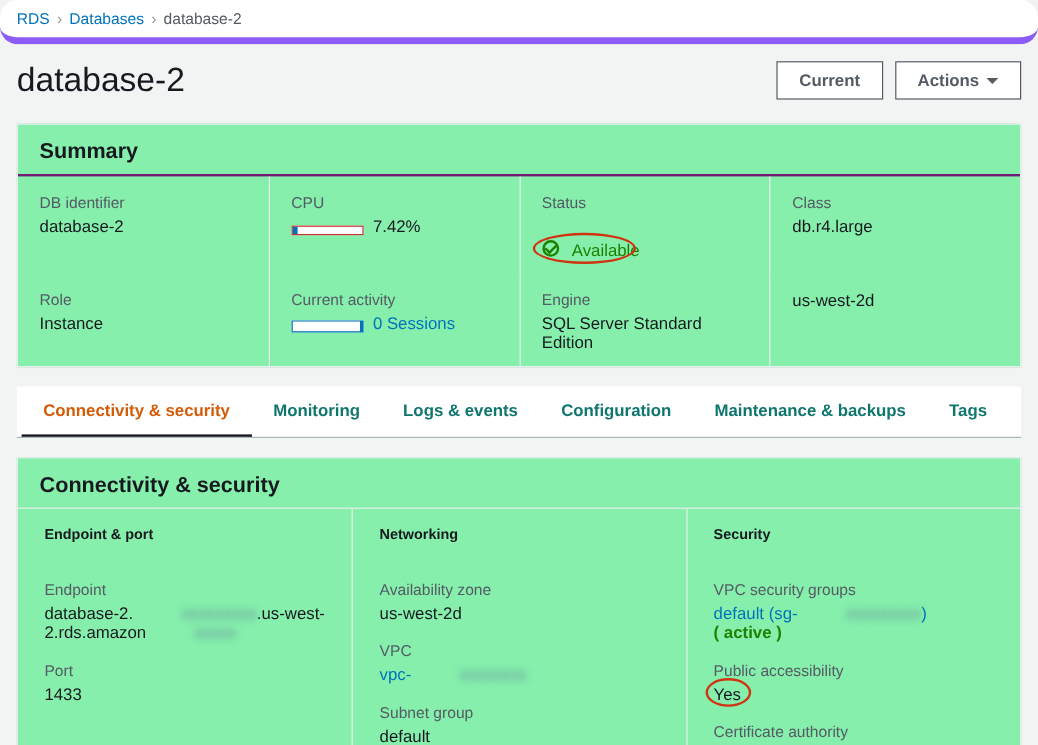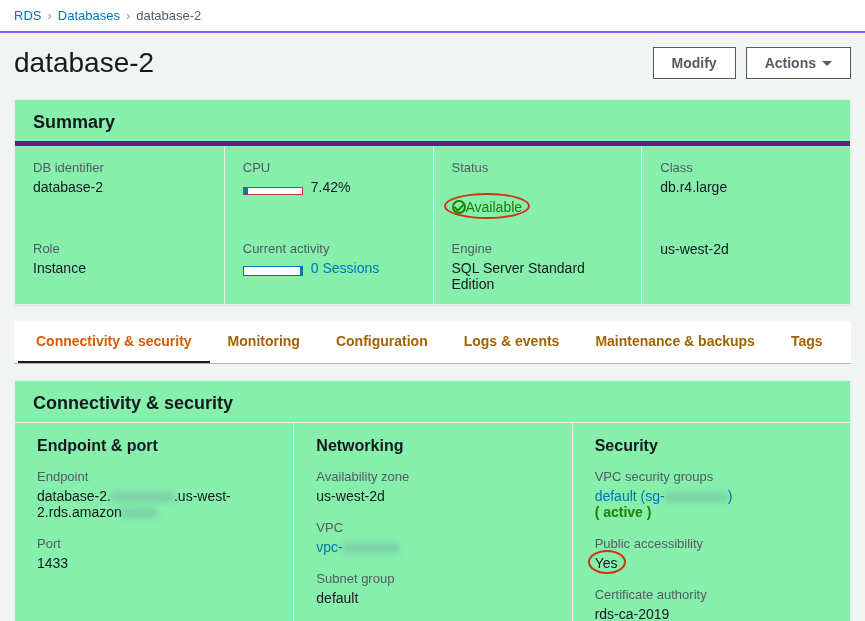--- a/index.html
+++ b/index.html
@@ -1,54 +1,54 @@
 <!DOCTYPE html>
 <html><head>
   <meta charset="utf-8">
   <style>
     * { box-sizing: border-box; }
     body { margin: 0; font-family: -apple-system, BlinkMacSystemFont, "Segoe UI", Helvetica, Arial, sans-serif; color: #16191f; background: #f2f3f3; font-size: 14px; }
     .wrap { width: 865px; }
-    .topbar { background: #fff; border-bottom: 2px solid #8b5cf6; padding: 8px 14px; }
+    .topbar { background: #fff; border-bottom: 6px solid #8b5cf6; padding: 8px 14px; border-radius: 15px; }
     .breadcrumb { color: #545b64; font-size: 13px; display: flex; align-items: center; gap: 6px; }
     .breadcrumb a { color: #0073bb; text-decoration: none; }
     .bc-sep { color: #999; }
     .header-row { display: flex; justify-content: space-between; align-items: center; padding: 14px; }
     .header-row h1 { margin: 0; font-size: 28px; font-weight: 400; color: #16191f; }
     .header-actions { display: flex; gap: 10px; }
     .btn { background: #fff; border: 1px solid #545b64; padding: 7px 18px; font-size: 14px; font-weight: 700; color: #545b64; cursor: pointer; display: inline-flex; align-items: center; gap: 6px; }
     .triangle-down { display:inline-block; border-left:5px solid transparent; border-right:5px solid transparent; border-top:5px solid #545b64; }
     .panel { background: #86efac; margin: 6px 14px 16px; border: 1px solid #eaeded; box-shadow: 0 1px 1px rgba(0,0,0,0.05); }
     .panel-header { padding: 12px 18px 8px; }
     .panel-header h2 { margin: 0; font-size: 18px; font-weight: 700; }
-    .summary-grid { display: grid; grid-template-columns: repeat(4,1fr); border-top: 5px solid #701a75; }
+    .summary-grid { display: grid; grid-template-columns: repeat(4,1fr); border-top: 2px solid #701a75; }
     .summary-cell { padding: 14px 18px 12px; }
     .summary-cell + .summary-cell { border-left: 1px solid #eaeded; }
     .summary-row2 { border-top: 0; }
     .label { color: #545b64; font-size: 13px; margin-bottom: 4px; }
     .value { color: #16191f; font-size: 14px; }
     .link { color: #0073bb; }
     .cpu-line { display:flex; align-items:flex-end; gap:8px; }
     .cpu-bar { width:60px; height:8px; border:1px solid #c33; position:relative; background:#fff; }
     .cpu-fill { position:absolute; left:0; top:0; bottom:0; width:7.4%; background:#0073bb; }
     .sess-bar { width:60px; height:10px; border:1px solid #0073bb; border-right:3px solid #0073bb; background:#fff; }
-    .status-wrap { display:inline-flex; align-items:center; gap:0; color:#1d8102; position:relative;margin-top:20px; }
+    .status-wrap { display:inline-flex; align-items:flex-start; gap:11px; color:#1d8102; position:relative;margin-top:20px; }
     .check-circle { width:14px; height:14px; border:2px solid #1d8102; border-radius:50%; display:inline-flex; align-items:center; justify-content:center; }
     .check-circle::after { content:''; width:4px; height:7px; border-right:2px solid #1d8102; border-bottom:2px solid #1d8102; transform:rotate(45deg); margin-top:-2px; }
     .red-oval { position:absolute; border:2px solid #d13212; border-radius:50%; pointer-events:none; }
     .oval1 { left:-8px; top:-6px; width:86px; height:26px; }
     .tabs { display:flex; border-bottom:1px solid #aab7b8; margin:0 14px; background:#fff; padding-left:4px; }
-    .tab { padding:12px 18px; font-size:14px; font-weight:700; color:#a16207; cursor:pointer; border-bottom:2px solid transparent; }
+    .tab { padding:12px 18px; font-size:14px; font-weight:700; color:#0f766e; cursor:pointer; border-bottom:2px solid transparent; }
     .tab.active { color:#d45b07; border-bottom:2px solid #16191f; }
     .detail-grid { display:grid; grid-template-columns: 1fr 1fr 1fr; border-top:1px solid #eaeded; }
     .detail-col { padding:14px 22px 20px; }
     .detail-col + .detail-col { border-left:1px solid #eaeded; }
-    .detail-col h3 { margin:0 0 14px; font-size:16px; font-weight:700; }
+    .detail-col h3 { margin:0 0 32px; font-size:12px; font-weight:700; }
     .field { margin-bottom:16px; }
-    .blur { color:transparent; text-shadow: 0 0 6px rgba(100,130,160,0.9); user-select:none; }
+    .blur { color:transparent; text-shadow: 0 0 6px rgba(100,130,160,0.9); user-select:none;margin-left:40px; }
     .active-status { color:#1d8102;font-weight:bold; }
     .public-wrap { display:inline-block; position:relative; }
     .oval2 { left:-7px; top:-5px; width:38px; height:24px; }
   </style>
 </head>
 <body>
 <div class="wrap">
 
 <div class="topbar">
   <div class="breadcrumb">
@@ -56,21 +56,21 @@
     <span class="bc-sep">›</span>
     <a href="#">Databases</a>
     <span class="bc-sep">›</span>
     <span>database-2</span>
   </div>
 </div>
 
 <div class="header-row">
   <h1>database-2</h1>
   <div class="header-actions">
-    <button class="btn">Modify</button>
+    <button class="btn">Current</button>
     <button class="btn">
       <span>Actions</span>
       <span class="triangle-down"></span>
     </button>
   </div>
 </div>
 
 <div class="panel">
   <div class="panel-header">
         <h2>Summary</h2>
@@ -120,22 +120,22 @@
     </div>
     <div class="summary-cell">
       <div class="value">us-west-2d</div>
     </div>
   </div>
 </div>
 
 <div class="tabs">
   <div class="tab active">Connectivity &amp; security</div>
   <div class="tab">Monitoring</div>
+  <div class="tab">Logs &amp; events</div>
   <div class="tab">Configuration</div>
-  <div class="tab">Logs &amp; events</div>
   <div class="tab">Maintenance &amp; backups</div>
   <div class="tab">Tags</div>
 </div>
 
 <div class="panel" style="margin-top:16px">
   <div class="panel-header">
         <h2>Connectivity &amp; security</h2>
       </div>
   <div class="detail-grid">
     <div class="detail-col">

